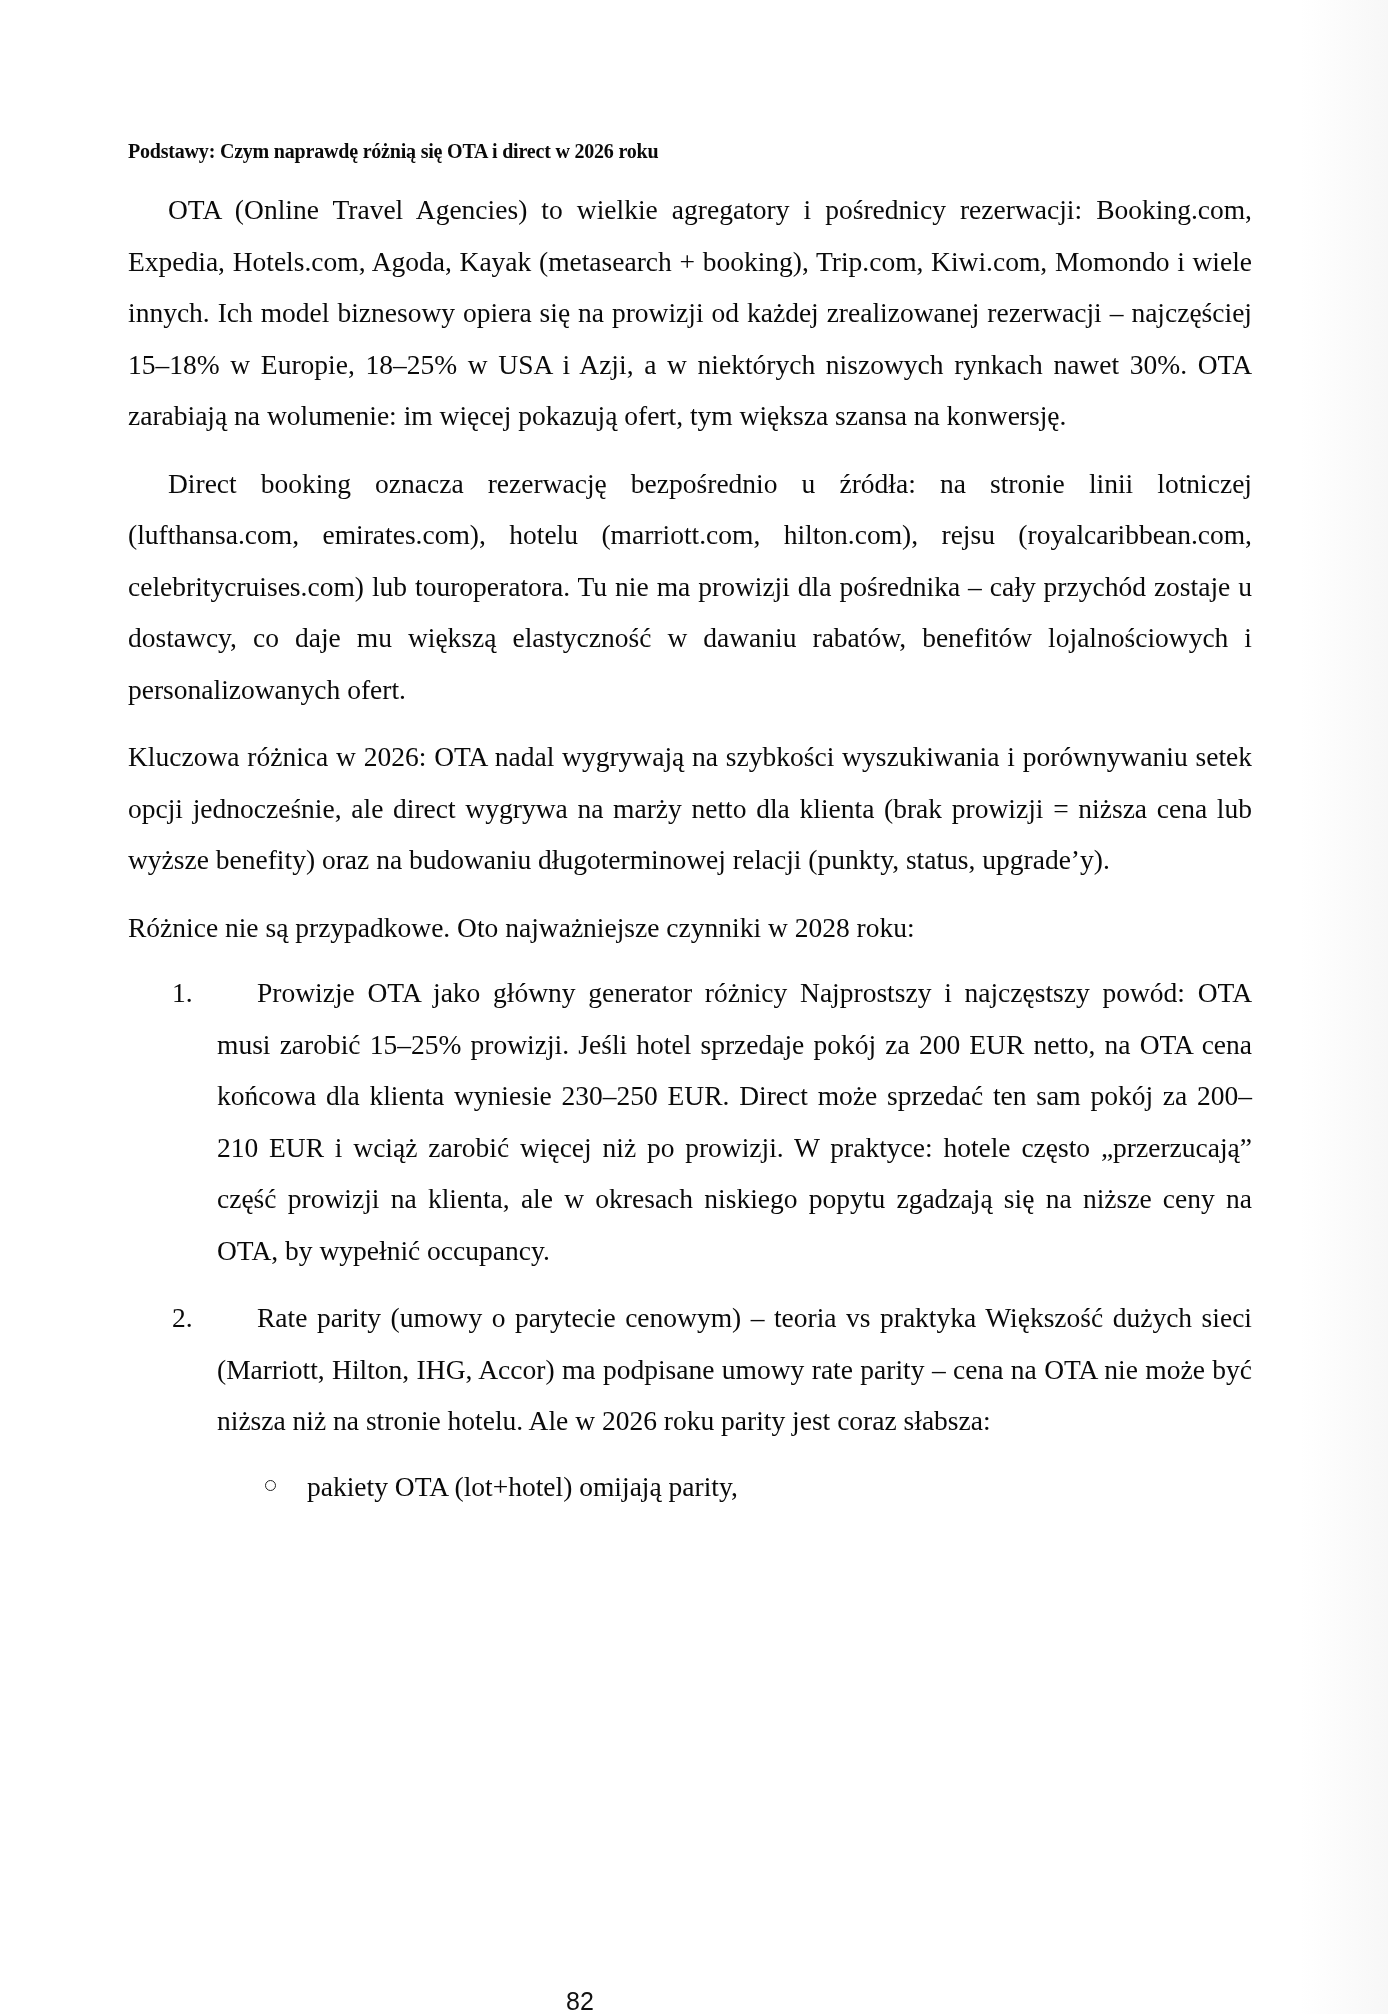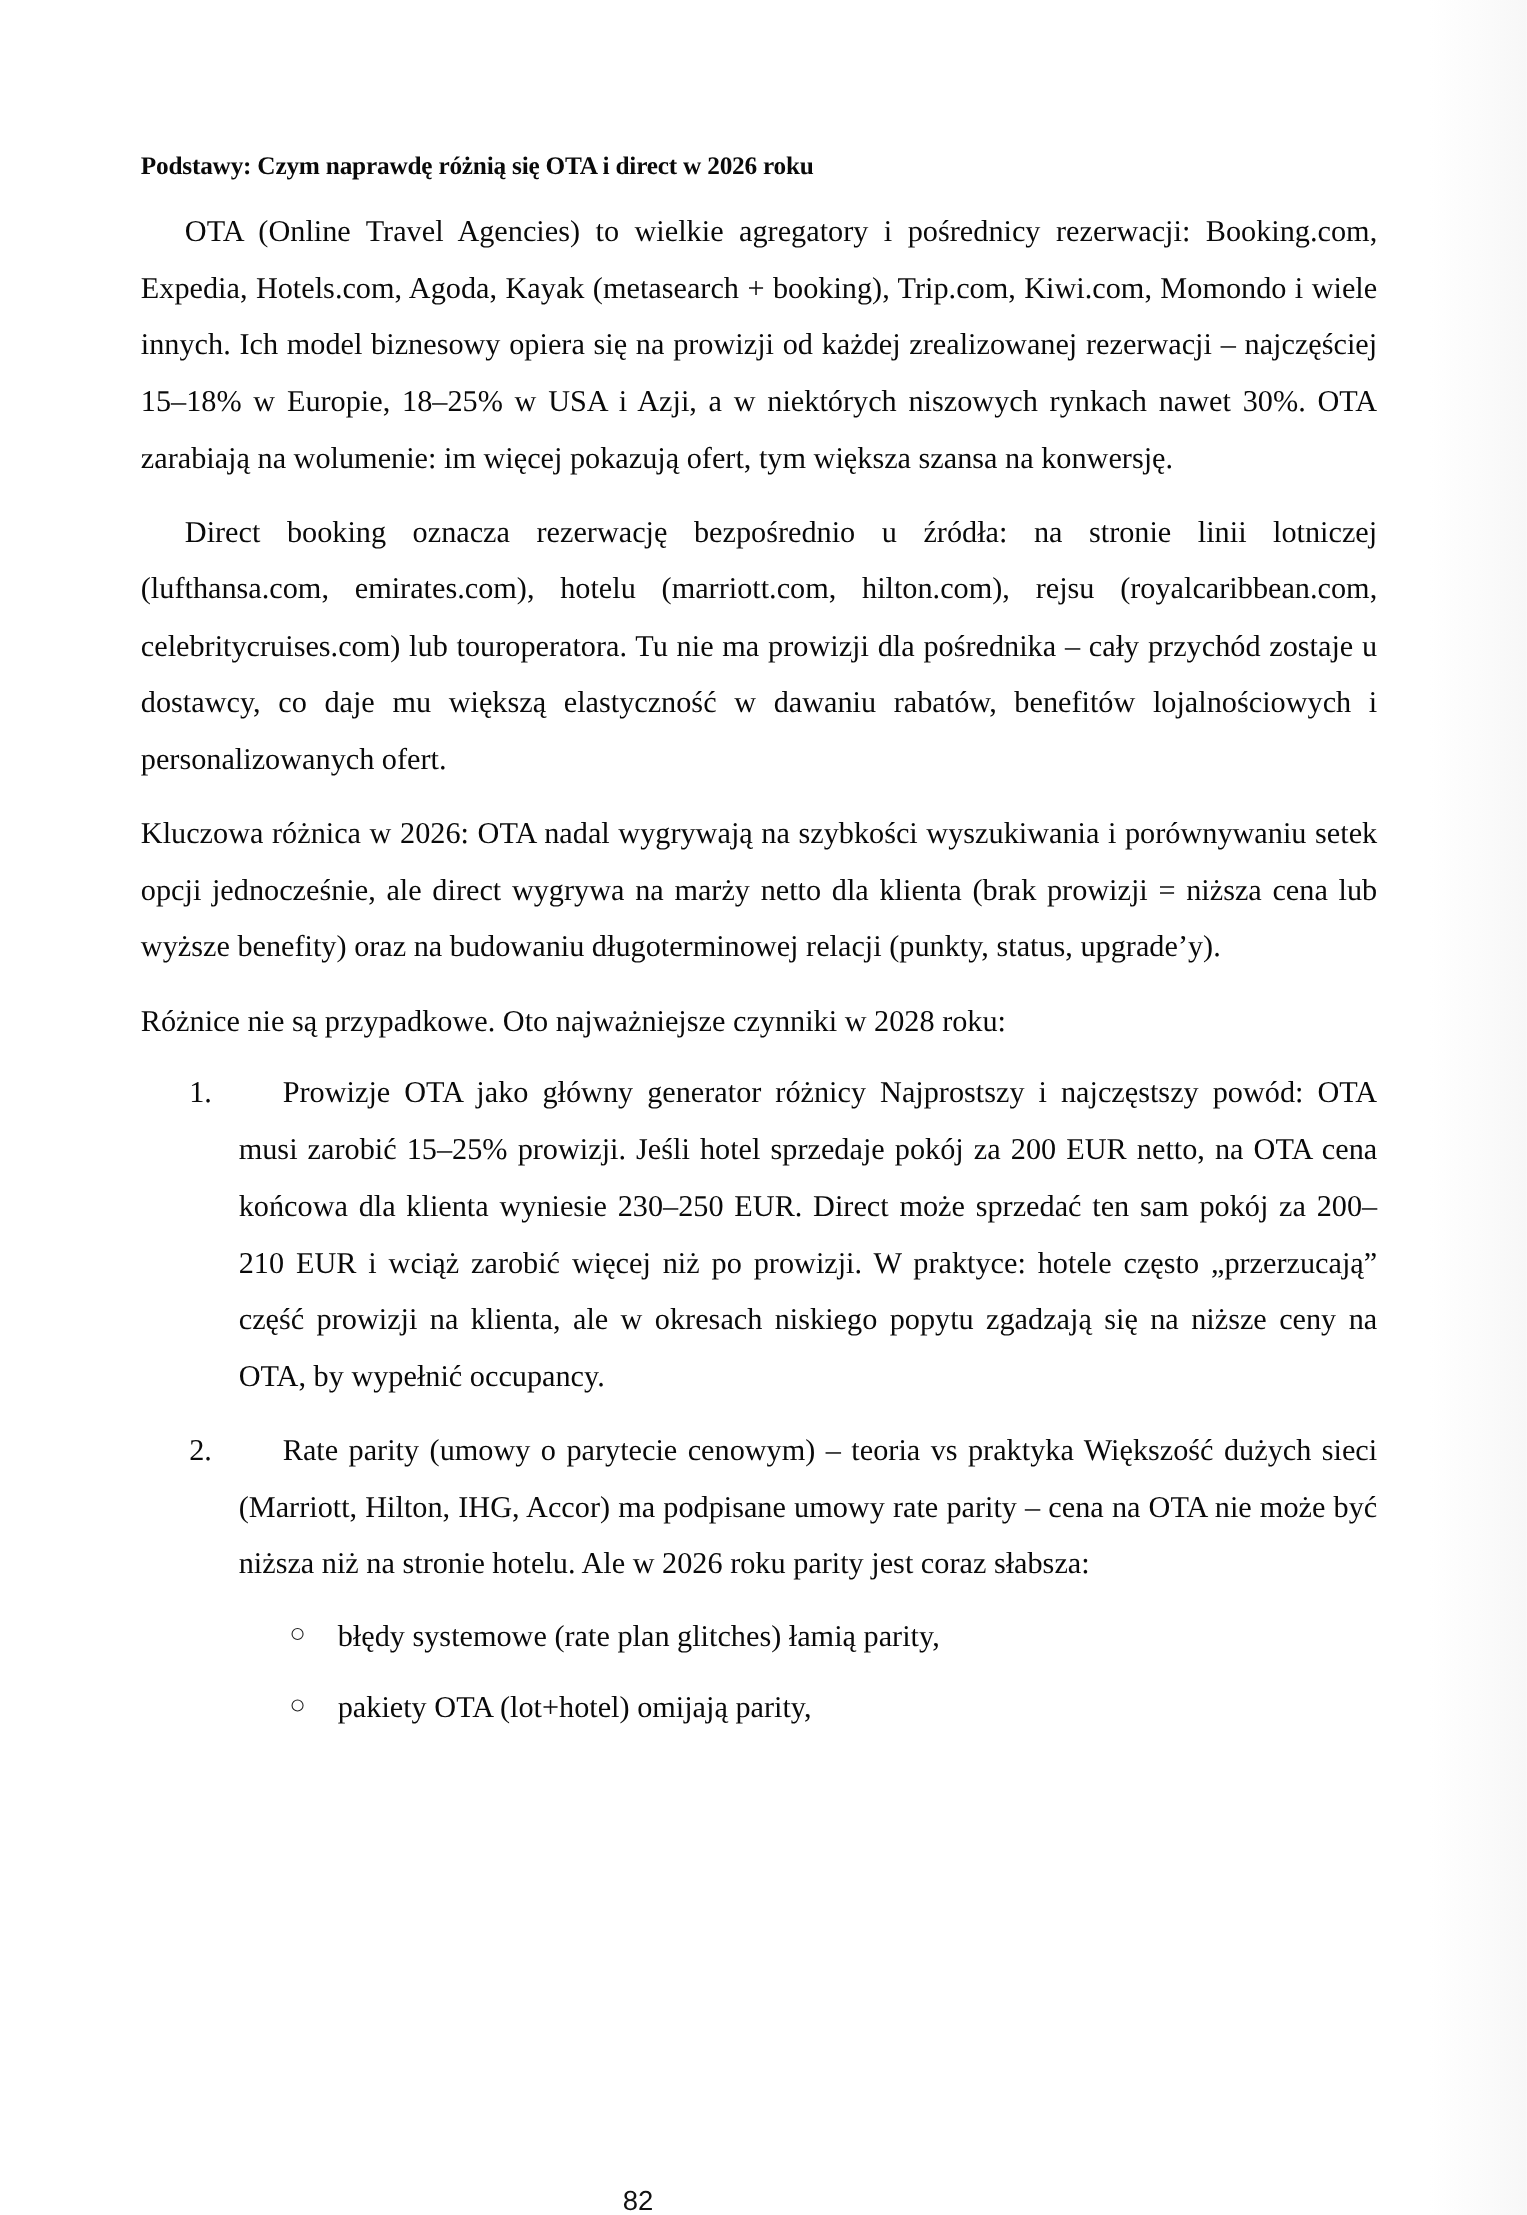--- a/index.html
+++ b/index.html
@@ -7,21 +7,21 @@
     width: 1388px; height: 2014px; overflow: hidden;
     background: linear-gradient(to right, #ffffff 0px, #ffffff 1300px, #f7f7f7 1388px);
     color: #0a0a0a;
     font-family: "Liberation Serif", "DejaVu Serif", serif;
     position: relative;
   }
   .page {
     position: absolute; left: 128px; top: 131px; width: 1124px;
   }
   .h {
-    font-weight: bold; font-size: 23px; line-height: 40px; margin: 0 0 13px 0;
+    font-weight: bold; font-size: 20px; line-height: 40px; margin: 0 0 13px 0;
     letter-spacing: -0.2px;
   }
   p.body {
     margin: 0 0 16px 0; font-size: 27.5px; line-height: 51.5px;
     text-align: justify; text-align-last: left;
   }
   ol.reasons { margin: 0; padding: 0; list-style: none; }
   ol.reasons > li { position: relative; padding-left: 89px; margin-bottom: 16px; }
   ol.reasons > li .num {
     position: absolute; left: 44px; top: 0; font-size: 27.5px; line-height: 51.5px;
@@ -56,20 +56,19 @@
 
   <ol class="reasons">
     <li>
       <span class="num">1.</span>
       <p class="body"><b>Prowizje OTA jako główny generator różnicy</b><span> Najprostszy i najczęstszy powód: OTA musi zarobić 15–25% prowizji. Jeśli hotel sprzedaje pokój za 200 EUR netto, na OTA cena końcowa dla klienta wyniesie 230–250 EUR. Direct może sprzedać ten sam pokój za 200–210 EUR i wciąż zarobić więcej niż po prowizji. W praktyce: hotele często „przerzucają” część prowizji na klienta, ale w okresach niskiego popytu zgadzają się na niższe ceny na OTA, by wypełnić occupancy.</span></p>
     </li>
     <li>
       <span class="num">2.</span>
       <p class="body"><b>Rate parity (umowy o parytecie cenowym) – teoria vs praktyka</b><span> Większość dużych sieci (Marriott, Hilton, IHG, Accor) ma podpisane umowy rate parity – cena na OTA nie może być niższa niż na stronie hotelu. Ale w 2026 roku parity jest coraz słabsza:</span></p>
       <ul class="sub">
-        <li><span class="bullet"></span><span>błędy systemowe (rate plan glitches) łamią parity,</span></li>
         <li><span class="bullet"></span><span>pakiety OTA (lot+hotel) omijają parity,</span></li>
       </ul>
     </li>
   </ol>
 </div>
 
 <div class="pagenum">82</div>
 
 </body></html>

